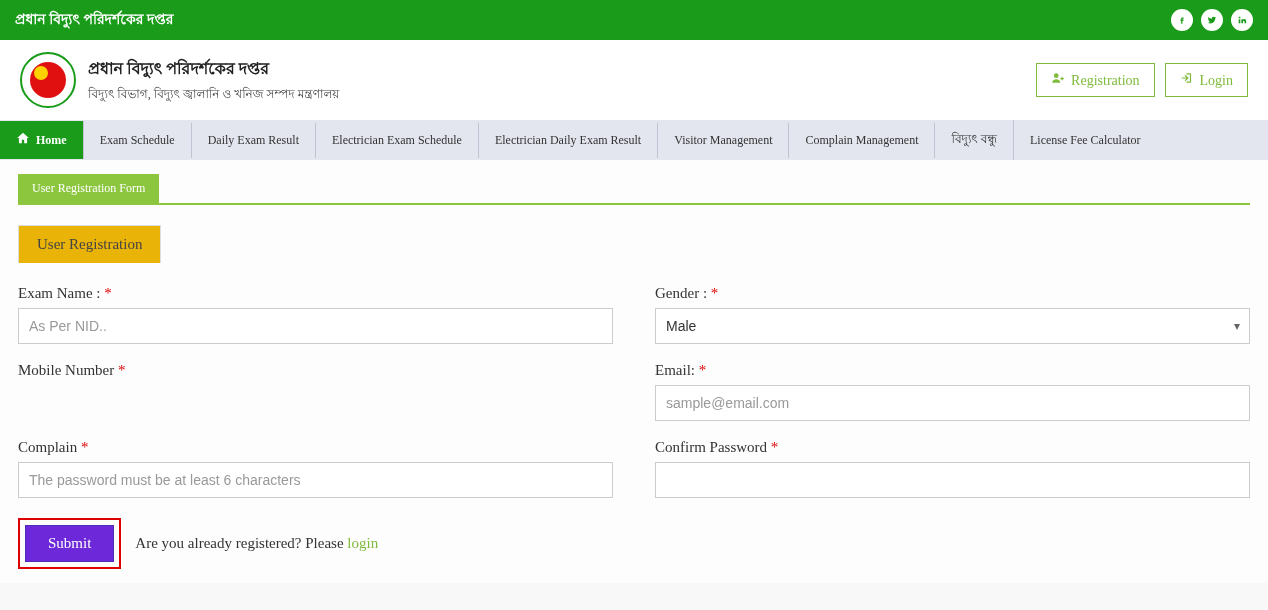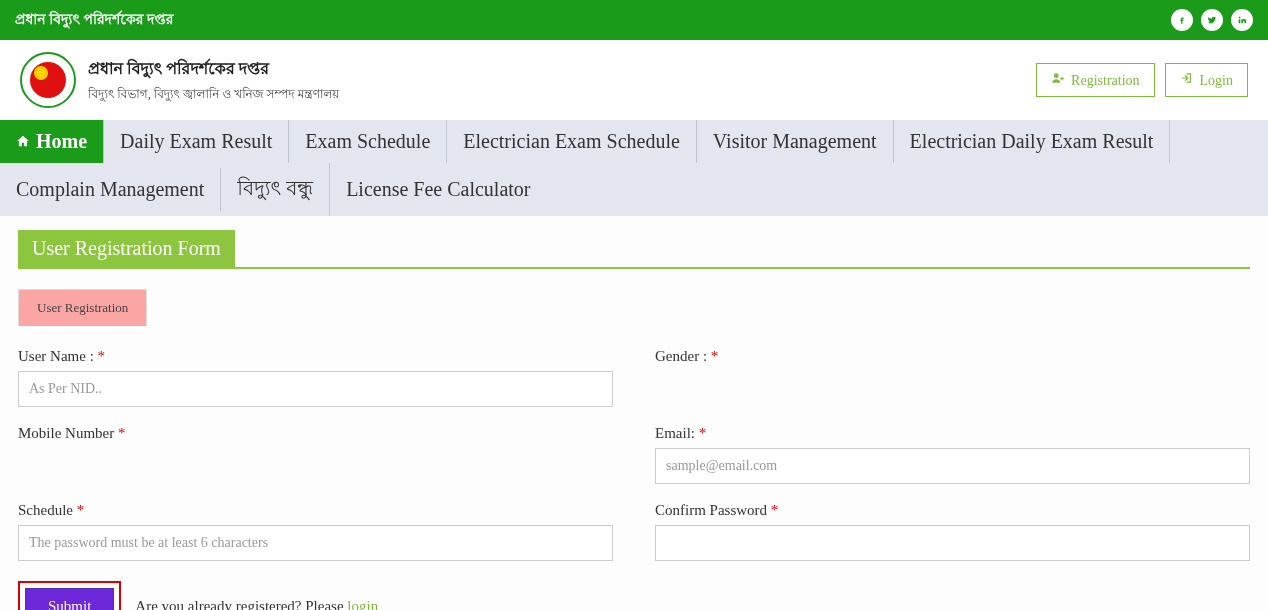--- a/index.html
+++ b/index.html
@@ -70,65 +70,65 @@
 
 .nav {
   background: #e4e6ef;
   display: flex;
   flex-wrap: wrap;
   align-items: center;
 }
 .nav-item {
   padding: 10px 16px;
   color: #333;
-  font-size: 20px;
+  font-size: 12px;
   border-right: 1px solid #bfc3d4;
   cursor: pointer;
   display: flex; align-items: center; gap: 6px;
 }
 .nav-item.active {
   background: #1a9c1a;
   color: #fff;
   font-weight: bold;
 }
 .nav-item:last-child { border-right: none; }
 
 .content { padding: 14px 18px; background: #fdfdfd; }
 .section-title-wrap { border-bottom: 2px solid #8cc63f; margin-bottom: 20px; }
 .section-title {
   display: inline-block;
   background: #8cc63f;
   color: #fff;
   padding: 7px 14px;
-  font-size: 20px;
+  font-size: 12px;
 }
 .tabs { display: flex; }
 .tab {
   border: 1px solid #ddd;
   border-bottom: none;
-  background: #fca5a5;
+  background: #eab308;
   padding: 10px 18px;
-  font-size: 13px;
+  font-size: 15px;
   color: #444;
   cursor: pointer;
 }
 .form-body {
   padding: 22px 0 0 0;
   display: grid;
   grid-template-columns: 1fr 1fr;
   gap: 18px 42px;
 }
 .field-group { display: flex; flex-direction: column; gap: 6px; }
 .field-label { font-size: 15px; color: #333; }
 .required { color: #d00; }
 .field-input, .field-select {
   border: 1px solid #ccc;
   padding: 9px 10px;
   font-size: 14px;
-  font-family: Liberation Serif, serif;
+  font-family: Liberation Sans, sans-serif;
   color: #333;
   background: #fff;
   width: 100%;
 }
 .field-input::placeholder { color: #999; }
 .field-select { appearance: none; -webkit-appearance: none; background-image: none; padding-right: 28px; position: relative; }
 .select-wrap { position: relative; }
 .select-wrap::after {
   content: '▾';
   position: absolute;
@@ -213,33 +213,33 @@
 </div>
 
 <div class="nav">
   <div class="nav-item active">
     <span><svg width="14" height="14" viewBox="0 0 24 24" fill="#fff">
           <path d="M12 3l10 9h-3v9h-5v-6H10v6H5v-9H2z"></path>
         </svg></span>
     <span>Home</span>
   </div>
   <div class="nav-item">
+      <span>Exam Schedule</span>
+    </div>
+  <div class="nav-item">
       <span>Daily Exam Result</span>
     </div>
   <div class="nav-item">
-      <span>Exam Schedule</span>
-    </div>
-  <div class="nav-item">
       <span>Electrician Exam Schedule</span>
     </div>
   <div class="nav-item">
+      <span>Electrician Daily Exam Result</span>
+    </div>
+  <div class="nav-item">
       <span>Visitor Management</span>
-    </div>
-  <div class="nav-item">
-      <span>Electrician Daily Exam Result</span>
     </div>
   <div class="nav-item">
       <span>Complain Management</span>
     </div>
   <div class="nav-item">
       <span>বিদ্যুৎ বন্ধু</span>
     </div>
   <div class="nav-item">
       <span>License Fee Calculator</span>
     </div>
@@ -249,35 +249,40 @@
   <div class="section-title-wrap">
     <div class="section-title">User Registration Form</div>
   </div>
 
   <div class="tabs">
     <div class="tab">User Registration</div>
   </div>
 
   <div class="form-body">
     <div class="field-group">
-      <label class="field-label"><span>User Name :</span> <span class="required">*</span></label>
+      <label class="field-label"><span>Exam Name :</span> <span class="required">*</span></label>
       <input class="field-input" type="text" placeholder="As Per NID.." style="">
     </div>
     <div class="field-group">
       <label class="field-label"><span>Gender :</span> <span class="required">*</span></label>
+      <div class="select-wrap">
+        <select class="field-select">
+          <option>Male</option>
+        </select>
+      </div>
     </div>
     <div class="field-group">
       <label class="field-label"><span>Mobile Number</span> <span class="required">*</span></label>
     </div>
     <div class="field-group">
       <label class="field-label"><span>Email:</span> <span class="required">*</span></label>
       <input class="field-input" type="text" placeholder="sample@email.com" style="">
     </div>
     <div class="field-group">
-      <label class="field-label"><span>Schedule</span> <span class="required">*</span></label>
+      <label class="field-label"><span>Complain</span> <span class="required">*</span></label>
       <input class="field-input" type="password" placeholder="The password must be at least 6 characters" style="">
     </div>
     <div class="field-group">
       <label class="field-label"><span>Confirm Password</span> <span class="required">*</span></label>
       <input class="field-input" type="password" style="">
     </div>
   </div>
 
   <div class="form-footer">
     <span class="submit-wrap">

